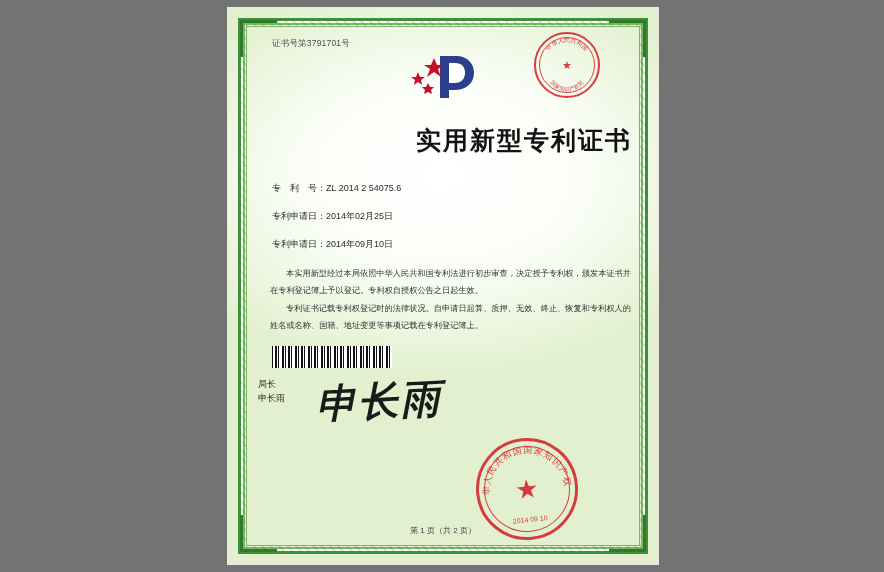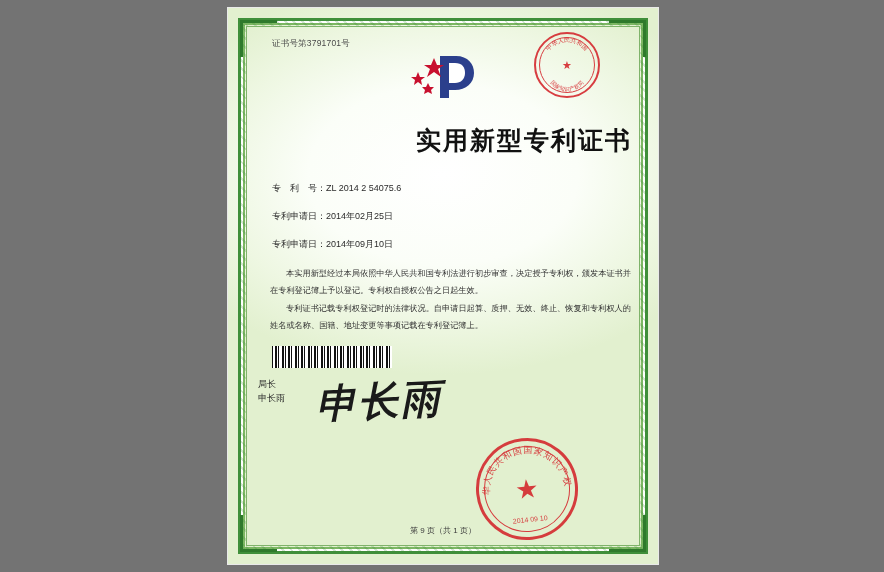--- a/index.html
+++ b/index.html
@@ -307,21 +307,21 @@
       </div>
 
       <div class="barcode"></div>
 
       <div class="sign-area">
         <div class="sign-label">局长</div>
         <div class="sign-label">申长雨</div>
         <div class="handwriting">申长雨</div>
       </div>
 
-      <div class="footer">第 9 页（共 1 页）</div>
+      <div class="footer">第 1 页（共 2 页）</div>
     </div>
 
     <div class="seal seal-top">
       <div class="inner"></div>
       <svg class="arc" viewBox="0 0 62 62" style="position:absolute;left:0;top:0;width:62px;height:62px;">
         <defs>
             <path id="arcTop" d="M 8,31 A 23,23 0 0 1 54,31"></path>
           </defs>
         <text font-size="6" fill="#d4242a"><textPath href="#arcTop" startOffset="50%" text-anchor="middle">中华人民共和国</textPath></text>
       </svg>

